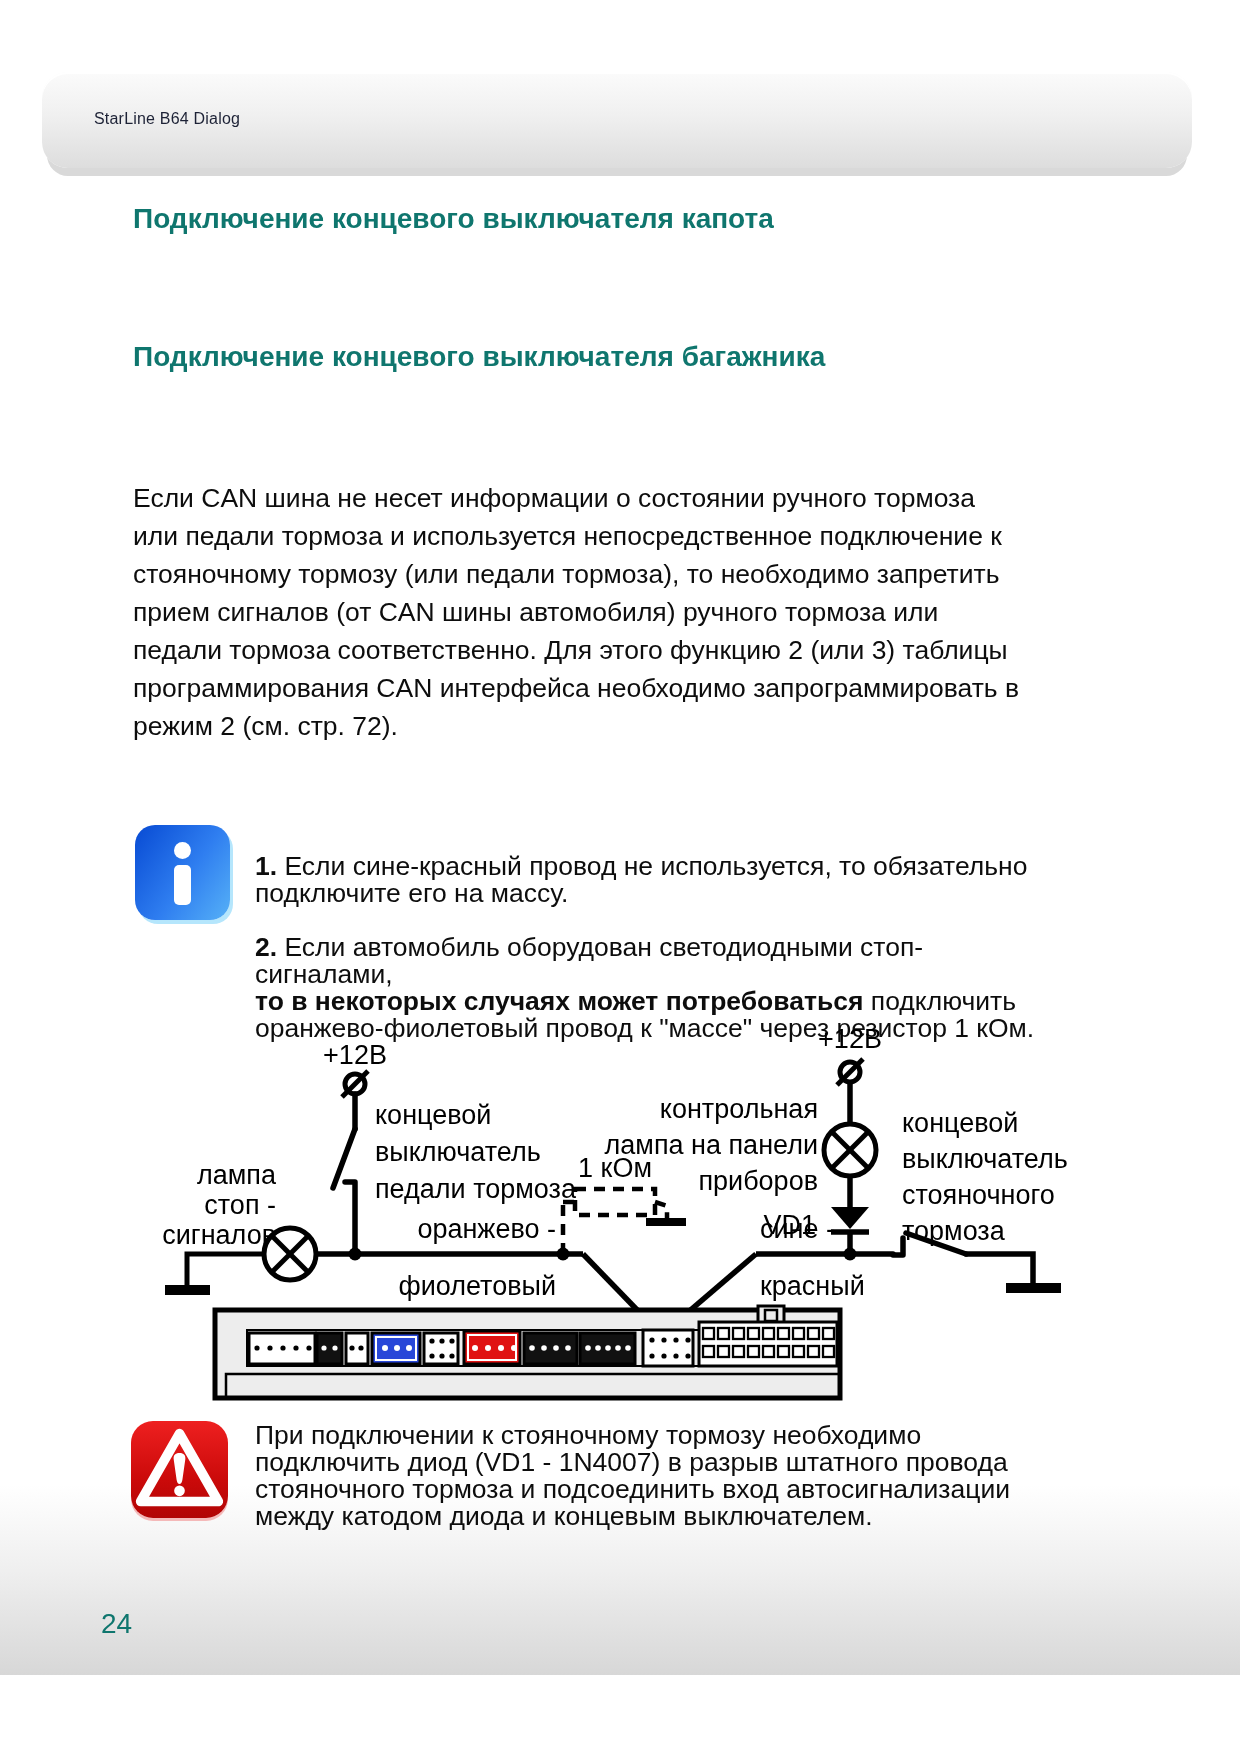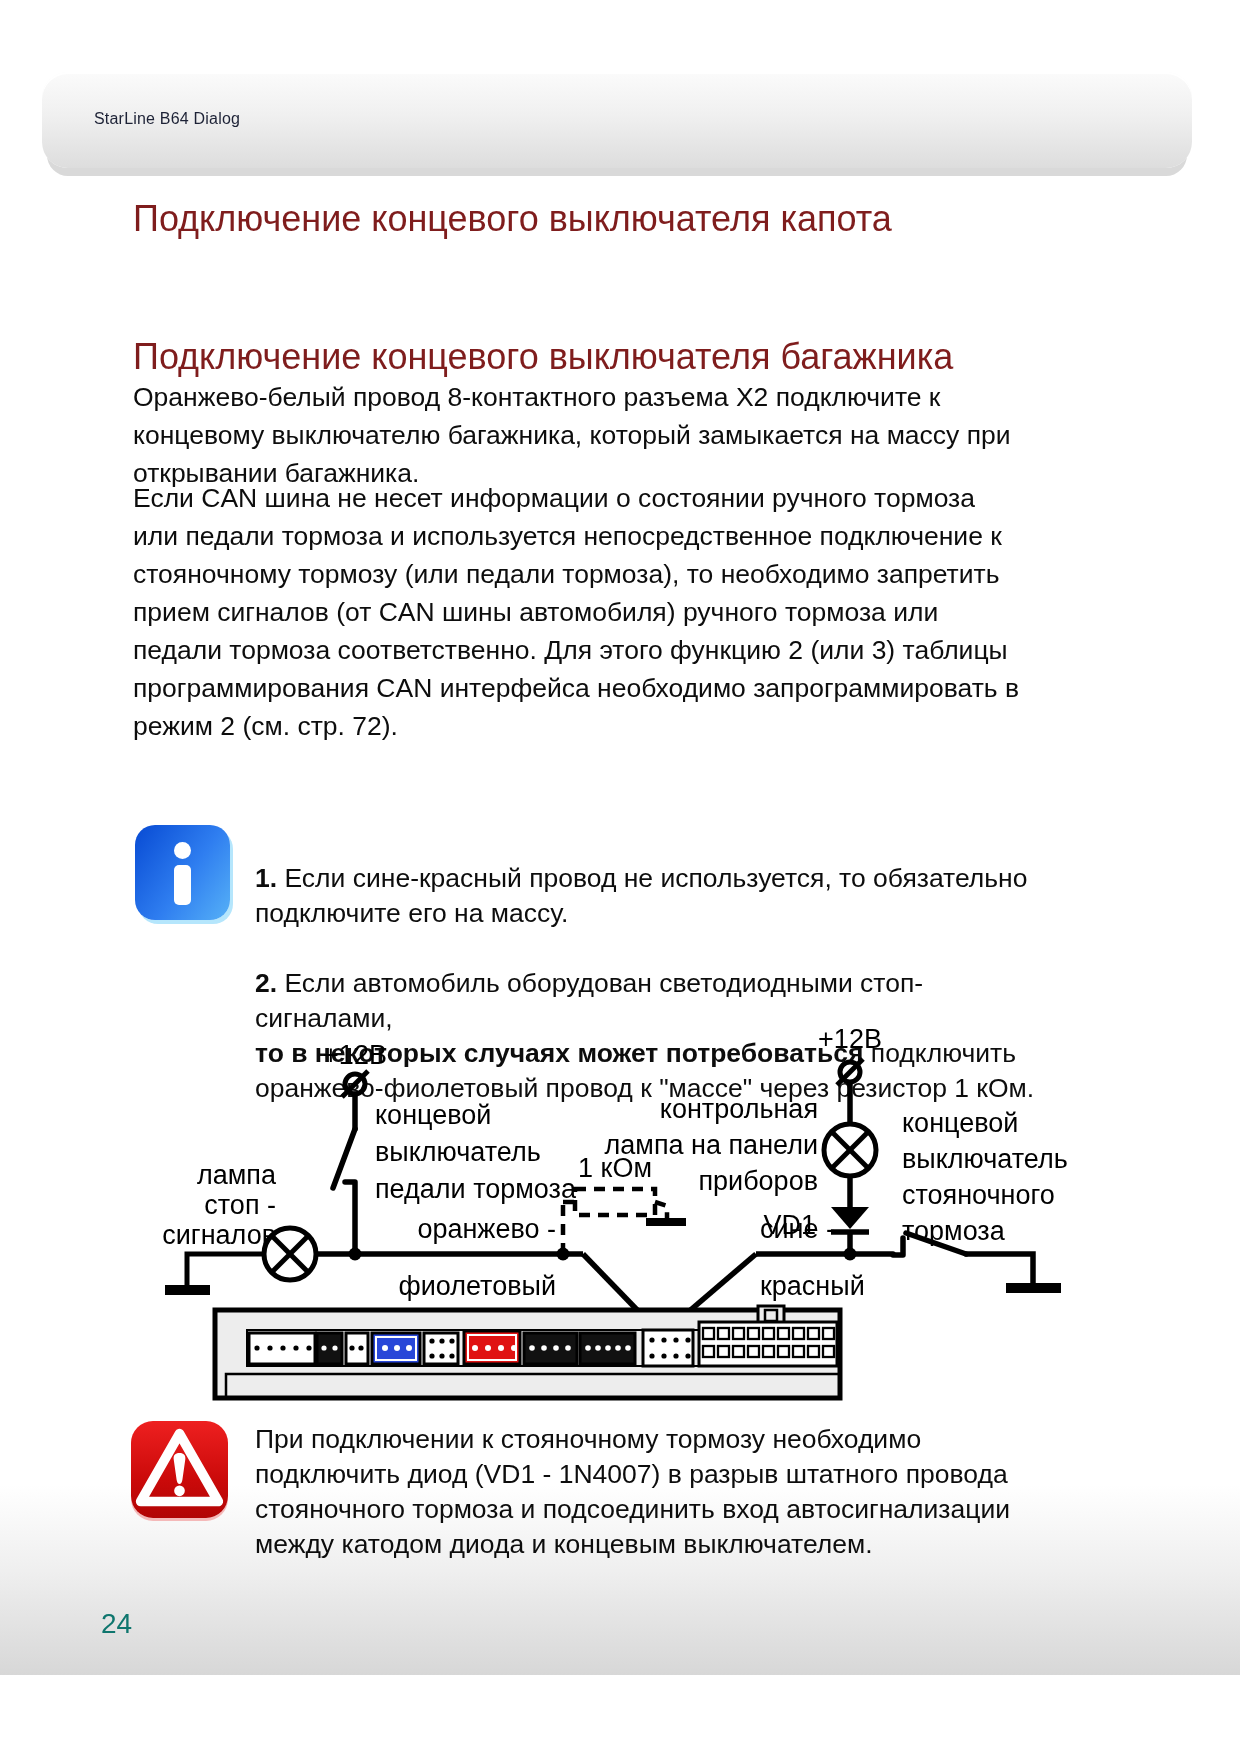--- a/index.html
+++ b/index.html
@@ -16,29 +16,29 @@
     background:linear-gradient(180deg,#fbfbfb 0%,#f0f0f0 45%,#dddddd 100%);
     box-shadow:0 13px 0 -5px #d9d9d9, inset 0 2px 0 #ffffff;
   }
   .header-title{
     position:absolute;left:52px;top:38px;font-size:16px;font-weight:500;
     color:#1d2236;letter-spacing:.2px;
   }
 
   
   .section{position:absolute;left:133px;width:990px;}
-  .section h3{margin:0 0 5px 0;font-size:36px;line-height:32px;font-weight:normal;color:#7f1d1d;}
+  .section h3{margin:0 0 5px 0;font-size:28px;line-height:32px;font-weight:bold;color:#0f766e;}
   .section p{margin:0;font-size:26.5px;line-height:38px;}
   #sec1{top:203px;} #sec2{top:341px;} #sec3{top:479px;}
 
   
   .note{position:absolute;}
   #info-note{left:133px;top:822px;width:900px;}
   #warn-note{left:131px;top:1418px;width:930px;}
-  .note-text{position:absolute;left:122px;top:4px;width:790px;font-size:26.5px;line-height:35px;}
+  .note-text{position:absolute;left:122px;top:4px;width:790px;font-size:26.5px;line-height:27px;}
   .note-text p{margin:0;}
   #warn-note .note-text{left:124px;width:810px;font-weight:normal;}
 
   
   .info-icon{
     position:absolute;left:2px;top:3px;width:95px;height:95px;border-radius:20px;
     background:linear-gradient(125deg,#0b4fd6 5%,#2f7ef0 55%,#56b1f7 100%);
     box-shadow:3px 4px 0 0 #b5e6fc;
   }
   .info-i-dot{position:absolute;left:39px;top:17px;width:17px;height:17px;border-radius:50%;background:#fff;}
@@ -74,23 +74,20 @@
   <div class="header-card">
     <div class="header-title">StarLine B64 Dialog</div>
   </div>
 
   <div class="section" id="sec1">
     <h3>Подключение концевого выключателя капота</h3>
   </div>
 
   <div class="section" id="sec2">
     <h3>Подключение концевого выключателя багажника</h3>
-    <p class="lines">Оранжево-белый провод 8-контактного разъема Х2 подключите к
-концевому выключателю багажника, который замыкается на массу при
-открывании багажника.</p>
   </div>
 
   <div class="section" id="sec3">
     <p class="lines">Если CAN шина не несет информации о состоянии ручного тормоза
 или педали тормоза и используется непосредственное подключение к
 стояночному тормозу (или педали тормоза), то необходимо запретить
 прием сигналов (от CAN шины автомобиля) ручного тормоза или
 педали тормоза соответственно. Для этого функцию 2 (или 3) таблицы
 программирования CAN интерфейса необходимо запрограммировать в
 режим 2 (см. стр. 72).</p>

